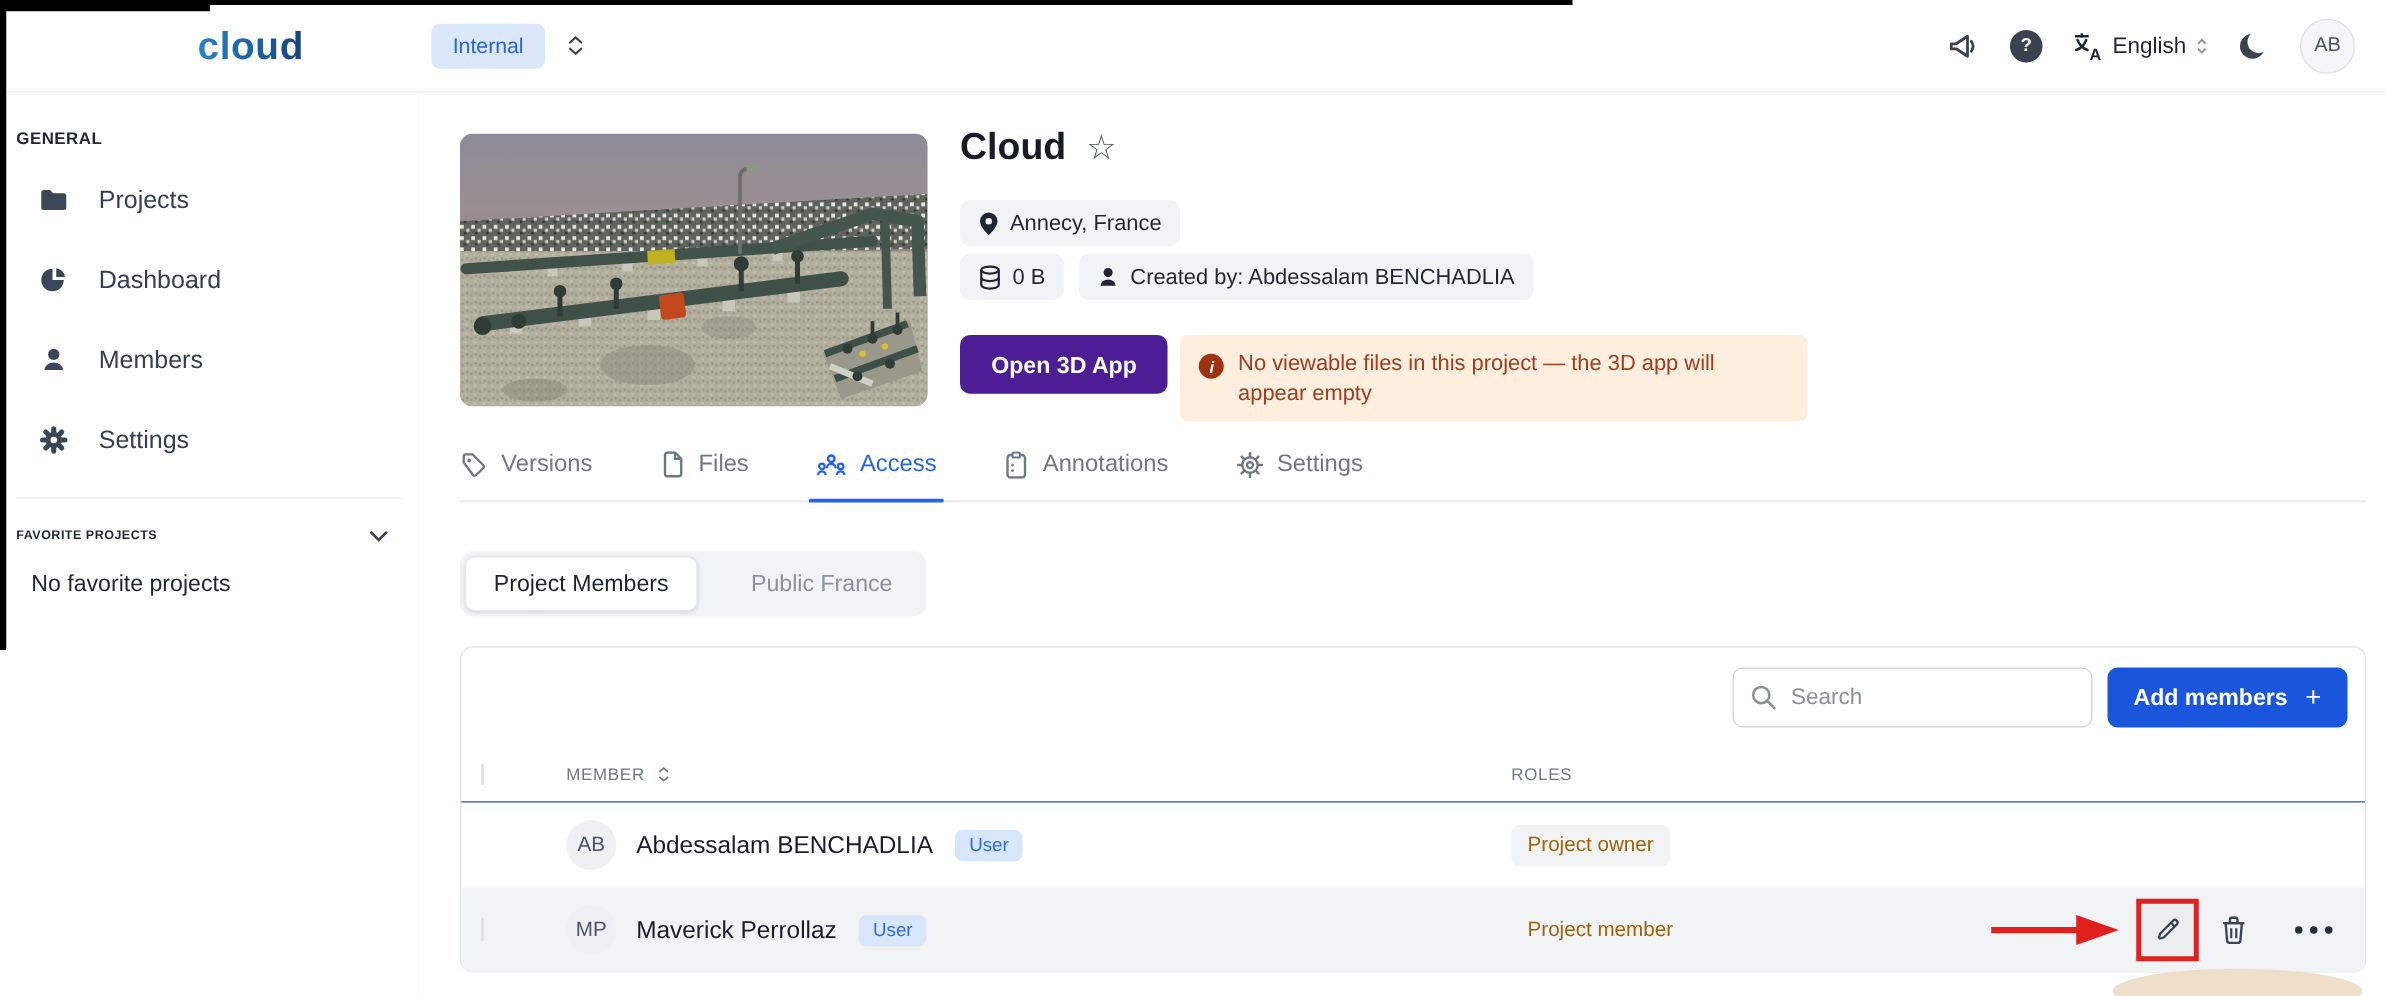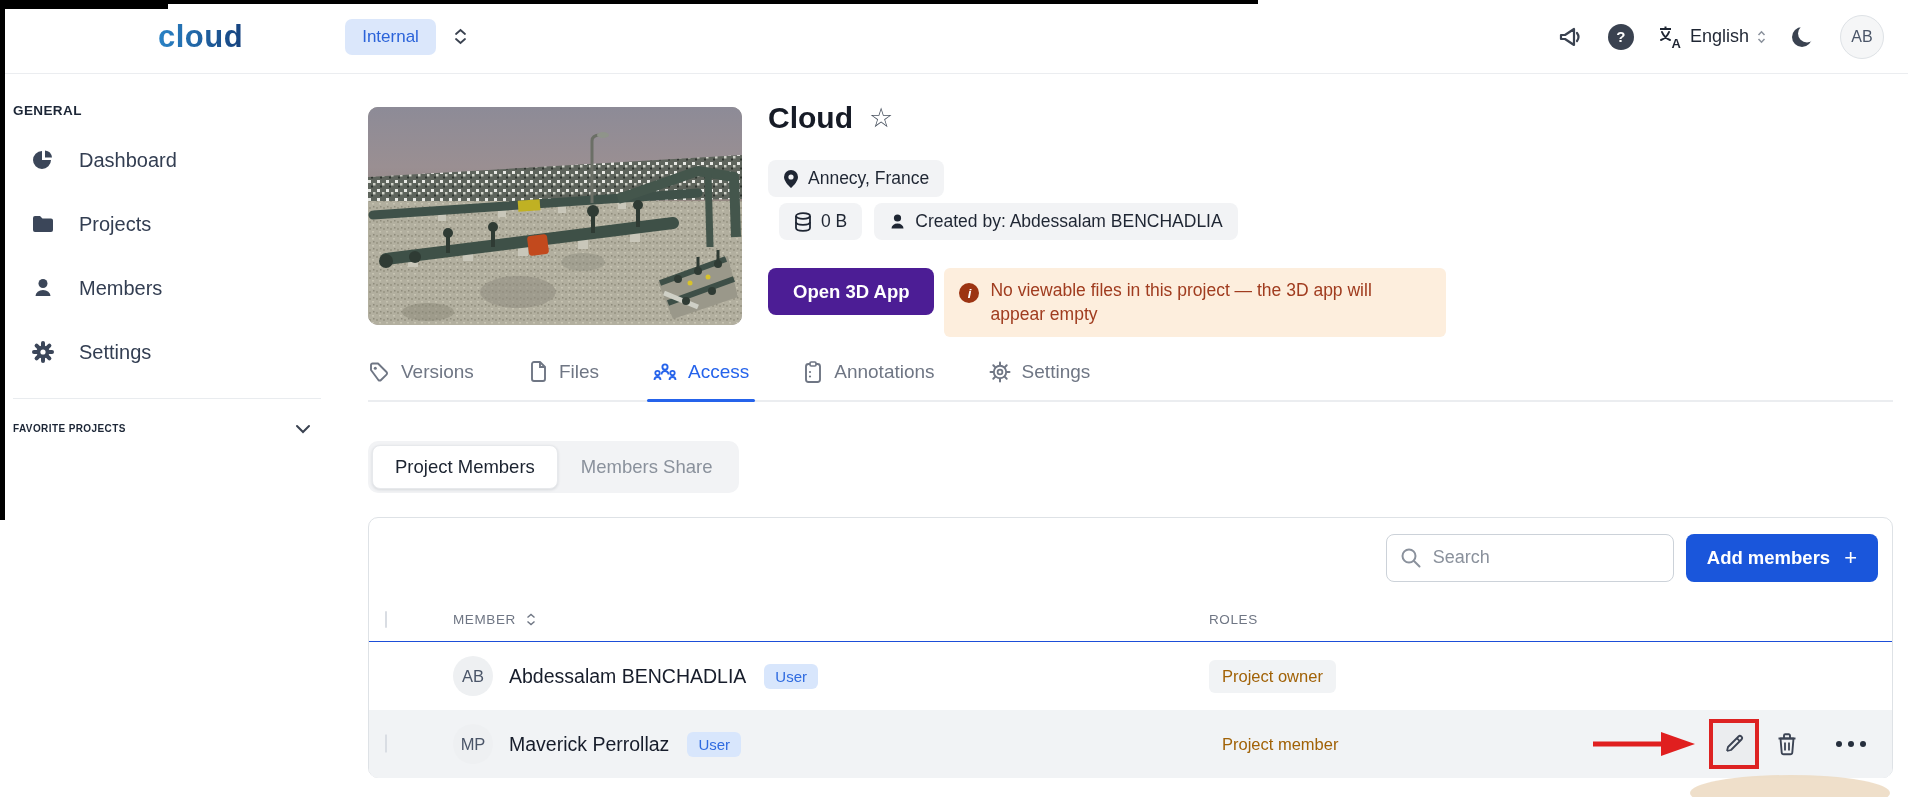--- a/index.html
+++ b/index.html
@@ -30,34 +30,34 @@
   .fav-header{display:flex;align-items:center;justify-content:space-between;margin:24px 24px 0 13px;font-size:10px;font-weight:700;letter-spacing:.4px;color:#1c2636;}
   .fav-empty{margin:22px 0 0 25px;font-size:18.5px;color:#1c2636;}
 
   
   .main{position:absolute;left:335px;top:73px;right:0;bottom:0;background:#fff;}
   .thumb{position:absolute;left:33px;top:34px;width:374px;height:218px;border-radius:10px;overflow:hidden;background:#9a948f;}
   .proj-title-row{position:absolute;left:433px;top:28px;display:flex;align-items:center;gap:16px;}
   .proj-title{font-size:30px;font-weight:700;color:#161b26;}
   .star{font-size:27px;color:#4a5360;line-height:1;cursor:pointer;}
   .chipbar1{position:absolute;left:433px;top:87px;display:flex;gap:12px;}
-  .chipbar2{position:absolute;left:444px;top:130px;display:flex;gap:12px;}
+  .chipbar2{position:absolute;left:433px;top:130px;display:flex;gap:12px;}
   .chip{display:flex;align-items:center;gap:9px;background:#f2f3f5;border-radius:8px;padding:0 15px;height:37px;font-size:17.5px;color:#1f2633;}
   .cta-row{position:absolute;left:433px;top:195px;display:flex;align-items:flex-start;gap:10px;}
   .btn-primary{display:flex;align-items:center;justify-content:center;background:#4c1d95;color:#fff;border:none;border-radius:8px;height:47px;padding:0 25px;font-size:18.5px;font-weight:600;font-family:inherit;cursor:pointer;}
   .warning{display:flex;align-items:flex-start;gap:11px;background:#fdeedd;border-radius:6px;padding:11px 18px 11px 15px;}
   .warning-text{width:438px;font-size:17.5px;line-height:1.35;color:#a03c1f;}
   .info-dot{margin-top:4px;flex:0 0 auto;width:20px;height:20px;border-radius:50%;background:#9c3412;color:#fff;font-size:13px;font-weight:700;display:flex;align-items:center;justify-content:center;font-style:italic;}
 
   .tabs{position:absolute;left:33px;right:15px;top:288px;display:flex;gap:54px;padding-bottom:17px;border-bottom:2px solid #ebedf0;}
   .tab{display:flex;align-items:center;gap:11px;font-size:19px;color:#6f7684;cursor:pointer;position:relative;}
   .tab.active{color:#2563eb;}
   .tab .underline{position:absolute;left:-6px;right:-6px;bottom:-19px;height:3px;background:#2563eb;border-radius:2px;}
 
-  .segmented{position:absolute;left:33px;top:368px;display:inline-flex;background:#f2f3f5;border-radius:10px;padding:4px;}
+  .segmented{position:absolute;left:33px;top:368px;display:inline-flex;background:#f2f3f5;border-radius:10px;padding:4px;gap:20px;}
   .seg-item{padding:11px 23px;font-size:18.5px;border-radius:8px;cursor:pointer;color:#8a919c;}
   .seg-item.active{background:#fff;color:#1b2330;box-shadow:0 1px 3px rgba(20,30,50,.12);border:1px solid #e7e9ec;padding:10px 22px;}
 
   .card{position:absolute;left:33px;right:15px;top:444px;height:259px;border:1px solid #dee2e6;border-radius:10px;background:#fff;}
   .card-toolbar{height:79px;display:flex;align-items:center;justify-content:flex-end;gap:12px;padding-right:14px;}
   .search{position:relative;width:288px;height:48px;}
   .search input{width:100%;height:100%;box-sizing:border-box;border:1px solid #ccd2d9;border-radius:8px;padding:0 12px 0 46px;font-size:18px;font-family:inherit;color:#a16207;outline:none;}
   .search input::placeholder{color:#8a919c;}
   .search svg{position:absolute;left:14px;top:13px;}
   .btn-add{display:flex;align-items:center;gap:14px;background:#1a56db;color:#fff;border:none;border-radius:8px;height:48px;padding:16px 21px;font-size:18.5px;font-weight:600;font-family:inherit;cursor:pointer;}
@@ -131,30 +131,30 @@
       </span>
       <span class="avatar">AB</span>
     </div>
   </div>
 
   <div class="sidebar">
     <div class="side-label">GENERAL</div>
 
     <div class="nav-item">
       <svg width="24" height="24" viewBox="0 0 24 24">
+        <path d="M2 6 a2 2 0 0 1 2 -2 h5 l2.5 2.5 H20 a2 2 0 0 1 2 2 V18 a2 2 0 0 1 -2 2 H4 a2 2 0 0 1 -2 -2 Z" fill="#3b4659"></path>
+      </svg>
+      <span>Projects</span>
+    </div>
+    <div class="nav-item">
+      <svg width="24" height="24" viewBox="0 0 24 24">
         <path d="M11 3 A9 9 0 1 0 20 12 L11 12 Z" fill="#3b4659"></path>
         <path d="M14 2.5 a8 8 0 0 1 7 7 L14 9.5 Z" fill="#3b4659"></path>
       </svg>
       <span>Dashboard</span>
-    </div>
-    <div class="nav-item">
-      <svg width="24" height="24" viewBox="0 0 24 24">
-        <path d="M2 6 a2 2 0 0 1 2 -2 h5 l2.5 2.5 H20 a2 2 0 0 1 2 2 V18 a2 2 0 0 1 -2 2 H4 a2 2 0 0 1 -2 -2 Z" fill="#3b4659"></path>
-      </svg>
-      <span>Projects</span>
     </div>
     <div class="nav-item">
       <svg width="24" height="24" viewBox="0 0 24 24">
         <circle cx="12" cy="7.5" r="4.5" fill="#3b4659"></circle>
         <path d="M4.5 20 a7.5 6 0 0 1 15 0 z" fill="#3b4659"></path>
       </svg>
       <span>Members</span>
     </div>
     <div class="nav-item">
       <svg width="24" height="24" viewBox="0 0 24 24">
@@ -171,20 +171,21 @@
     </div>
 
     <hr class="side-divider">
 
     <div class="fav-header">
       <span>FAVORITE PROJECTS</span>
       <svg width="16" height="10" viewBox="0 0 16 10">
           <polyline points="2,2 8,8 14,2" fill="none" stroke="#3a4250" stroke-width="2" stroke-linecap="round"></polyline>
         </svg>
     </div>
+    <div class="fav-empty">No favorite projects</div>
   </div>
 
   <div class="main">
 
     <div class="thumb">
       <svg width="374" height="218" viewBox="0 0 374 218">
         <defs>
           <linearGradient id="sky" x1="0" y1="0" x2="0" y2="1">
             <stop offset="0" stop-color="#8d8b97"></stop>
               <stop offset=".6" stop-color="#9a8f92"></stop>
@@ -364,21 +365,21 @@
           </g>
           <circle cx="11" cy="11" r="6.2" fill="none" stroke="#6f7684" stroke-width="1.9"></circle>
           <circle cx="11" cy="11" r="2.4" fill="none" stroke="#6f7684" stroke-width="1.8"></circle>
         </svg>
         <span>Settings</span>
       </div>
     </div>
 
     <div class="segmented">
       <div class="seg-item active">Project Members</div>
-      <div class="seg-item">Members Share</div>
+      <div class="seg-item">Public France</div>
     </div>
 
     <div class="card">
       <div class="card-toolbar">
         <div class="search">
           <svg width="22" height="22" viewBox="0 0 22 22">
               <circle cx="9" cy="9" r="6.5" fill="none" stroke="#8a919c" stroke-width="2"></circle>
               <line x1="14" y1="14" x2="19.5" y2="19.5" stroke="#8a919c" stroke-width="2" stroke-linecap="round"></line>
             </svg>
           <input type="text" placeholder="Search" style="">

